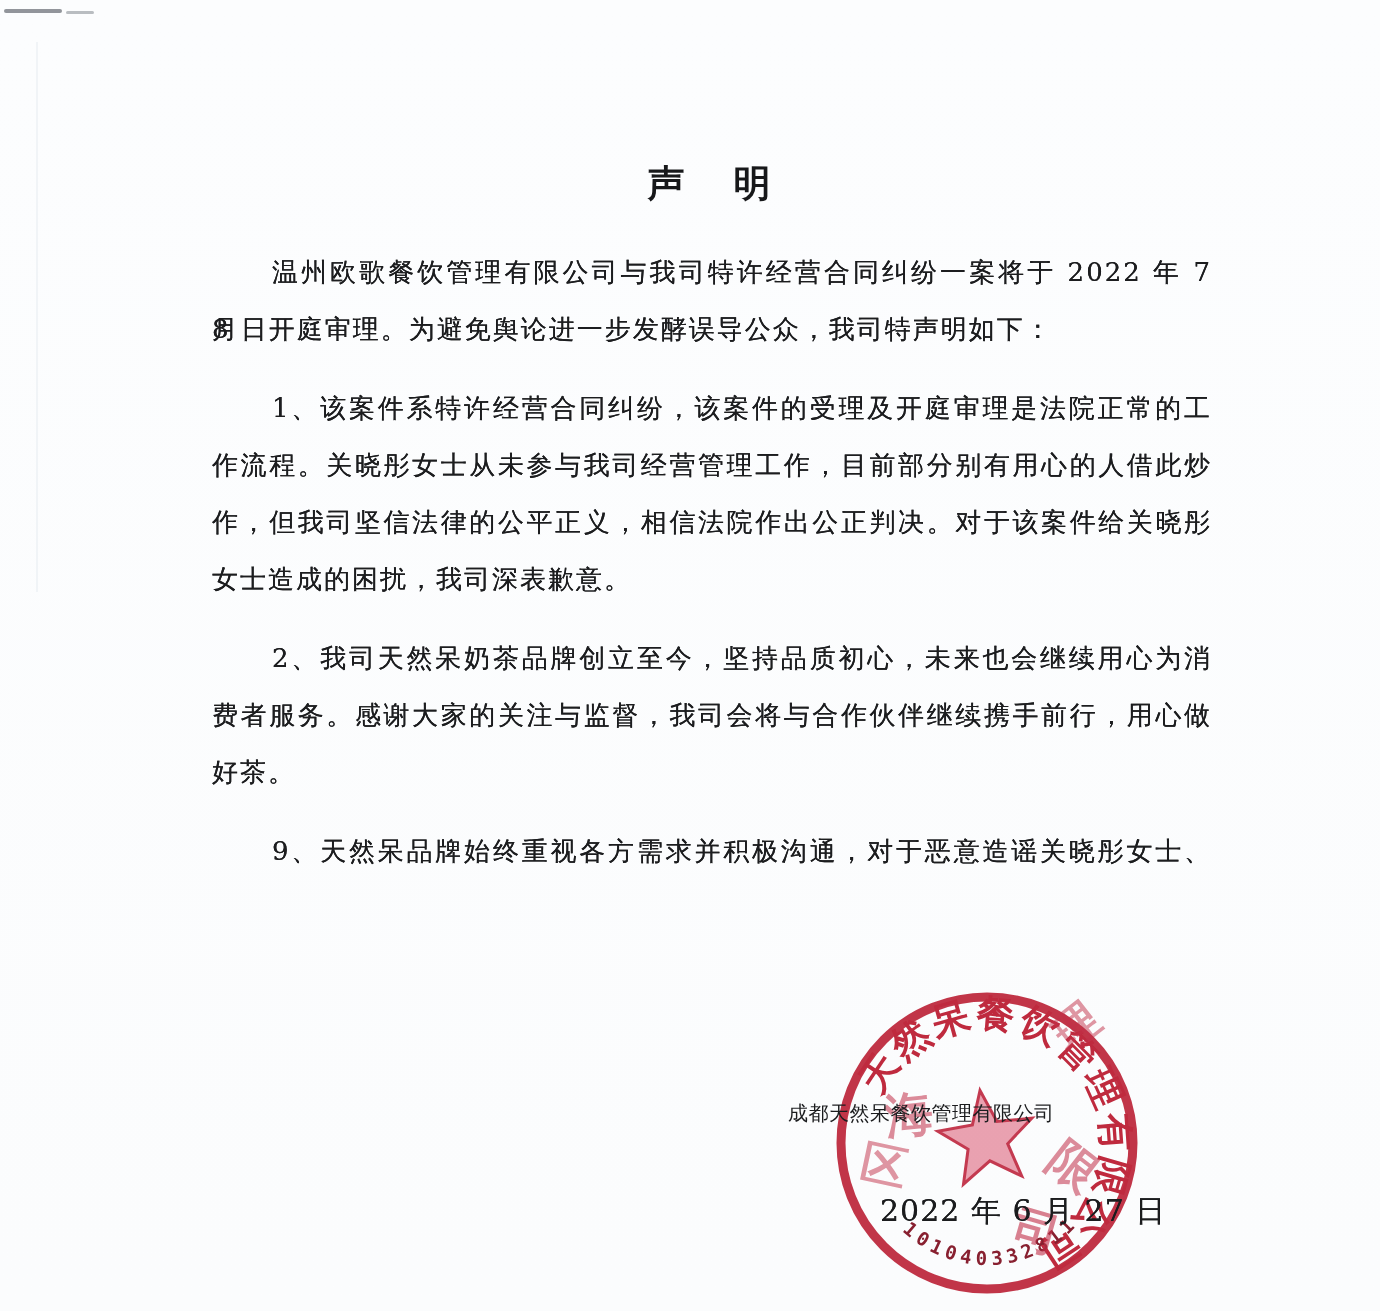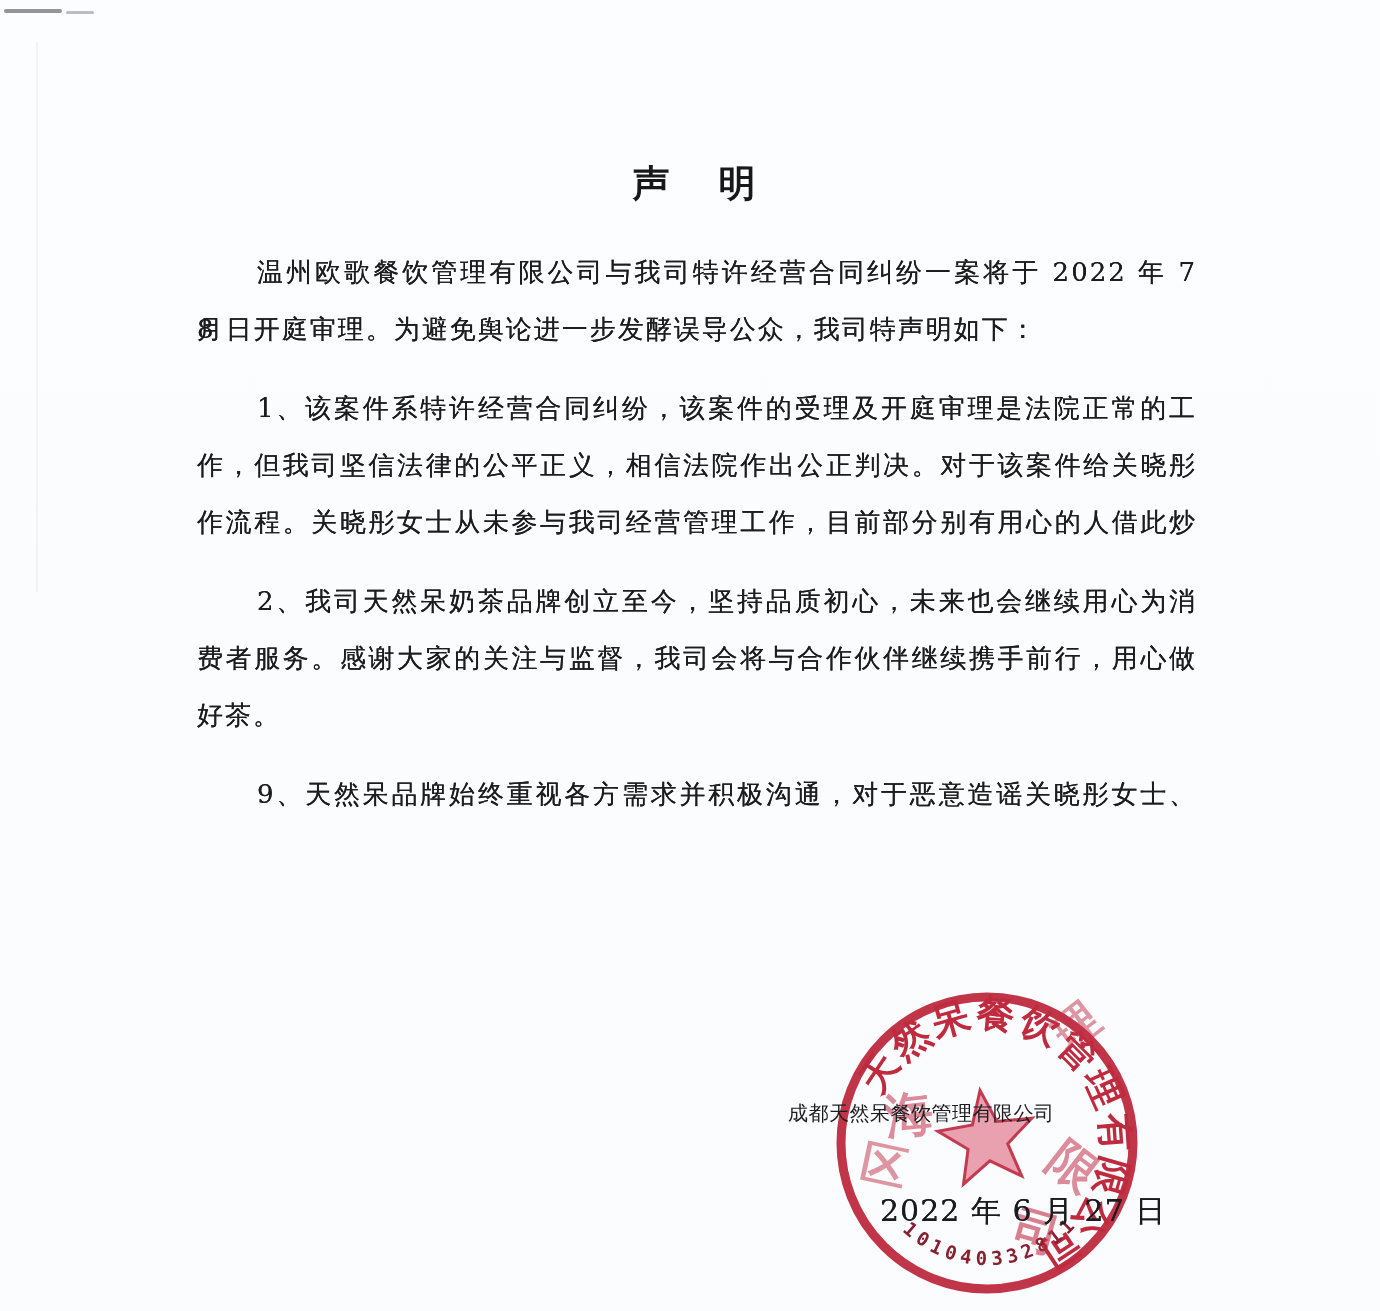--- a/index.html
+++ b/index.html
@@ -25,21 +25,21 @@
     position: absolute; left: 66px; top: 11px; width: 28px; height: 3px;
     background: #565d66; opacity: .4; border-radius: 2px;
   }
   .scan-line {
     position: absolute; left: 36px; top: 42px; width: 2px; height: 550px;
     background: #edf1f5; opacity: .8;
   }
 
   .doc {
     position: absolute;
-    left: 197px;
+    left: 212px;
     top: 160px;
     width: 1000px;
   }
   .title {
     text-align: center;
     font-size: 37px;
     font-weight: bold;
     letter-spacing: 6px;
     height: 46px;
     line-height: 46px;
@@ -137,22 +137,23 @@
   <div class="doc">
     <div class="title">声　明</div>
 
     <div class="para">
       <div class="line indent full">温州欧歌餐饮管理有限公司与我司特许经营合同纠纷一案将于 2022 年 7 月</div>
       <div class="line">8 日开庭审理。为避免舆论进一步发酵误导公众，我司特声明如下：</div>
     </div>
 
     <div class="para">
       <div class="line indent full">1、该案件系特许经营合同纠纷，该案件的受理及开庭审理是法院正常的工</div>
+      <div class="line full">作流程。关晓彤女士从未参与我司经营管理工作，目前部分别有用心的人借此炒</div>
       <div class="line full">作，但我司坚信法律的公平正义，相信法院作出公正判决。对于该案件给关晓彤</div>
-      <div class="line full">作流程。关晓彤女士从未参与我司经营管理工作，目前部分别有用心的人借此炒</div>
+      <div class="line">女士造成的困扰，我司深表歉意。</div>
     </div>
 
     <div class="para">
       <div class="line indent full">2、我司天然呆奶茶品牌创立至今，坚持品质初心，未来也会继续用心为消</div>
       <div class="line full">费者服务。感谢大家的关注与监督，我司会将与合作伙伴继续携手前行，用心做</div>
       <div class="line">好茶。</div>
     </div>
 
     <div class="para">
       <div class="line indent full">9、天然呆品牌始终重视各方需求并积极沟通，对于恶意造谣关晓彤女士、</div>

